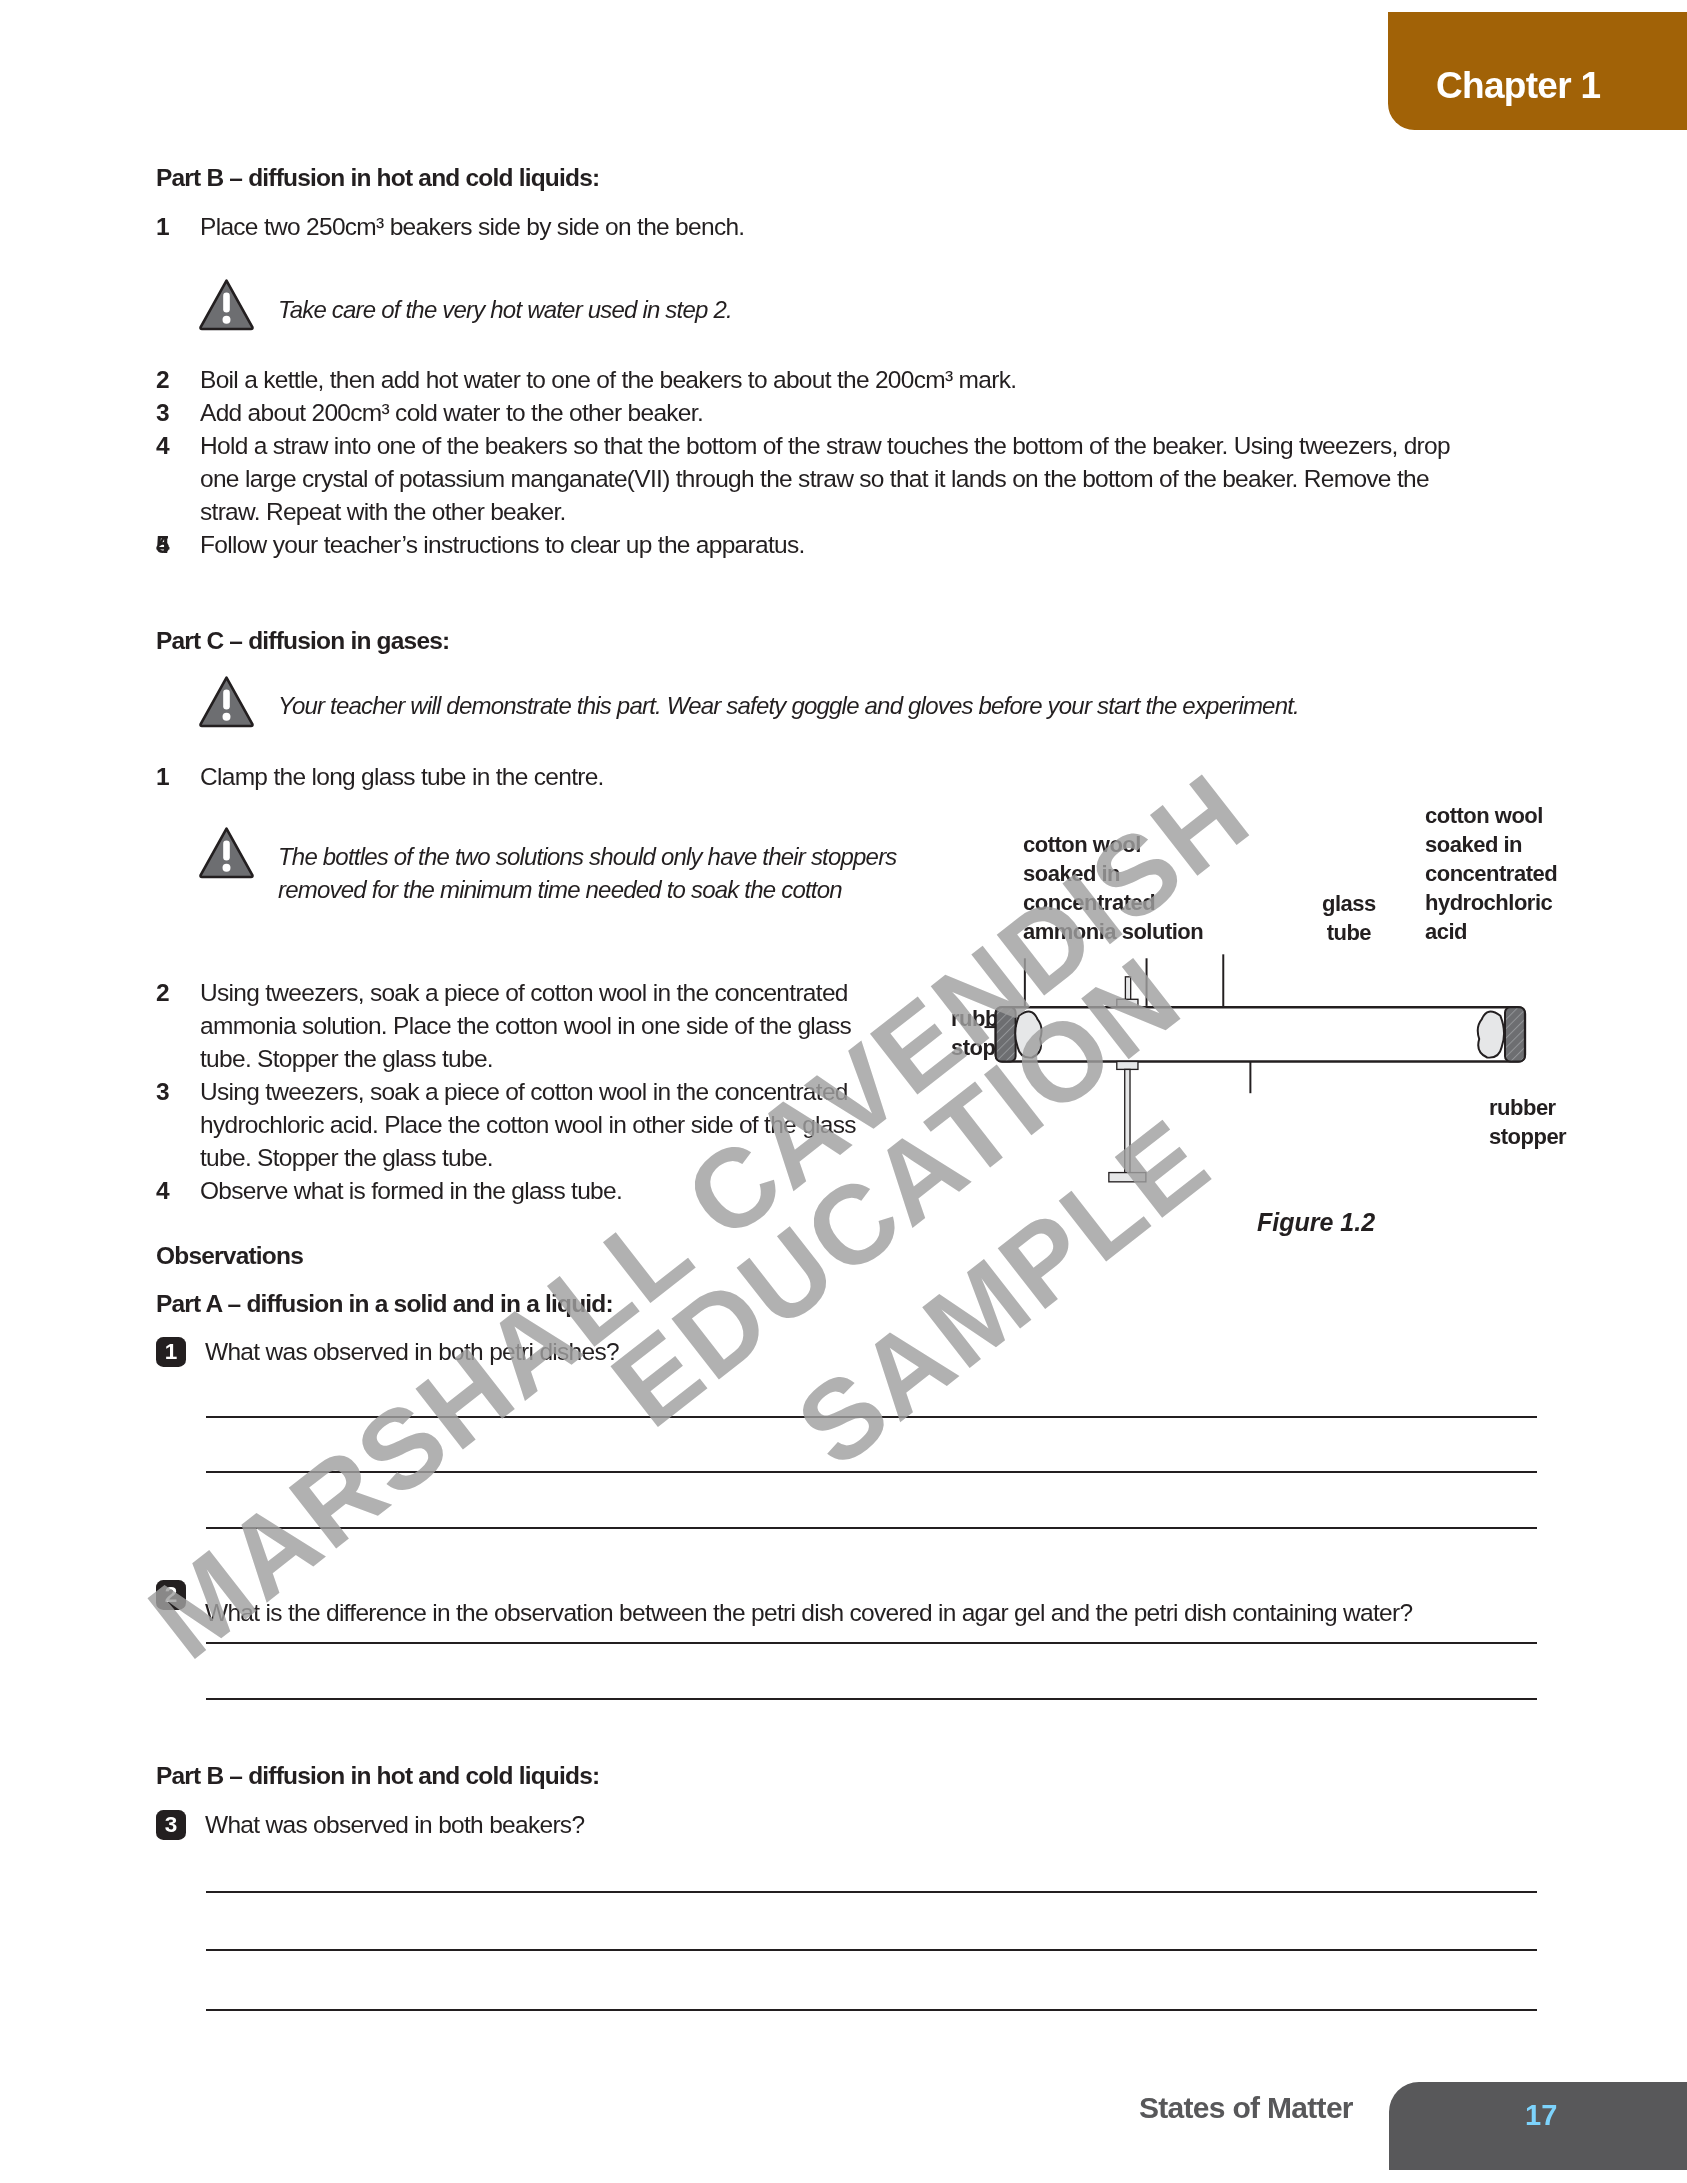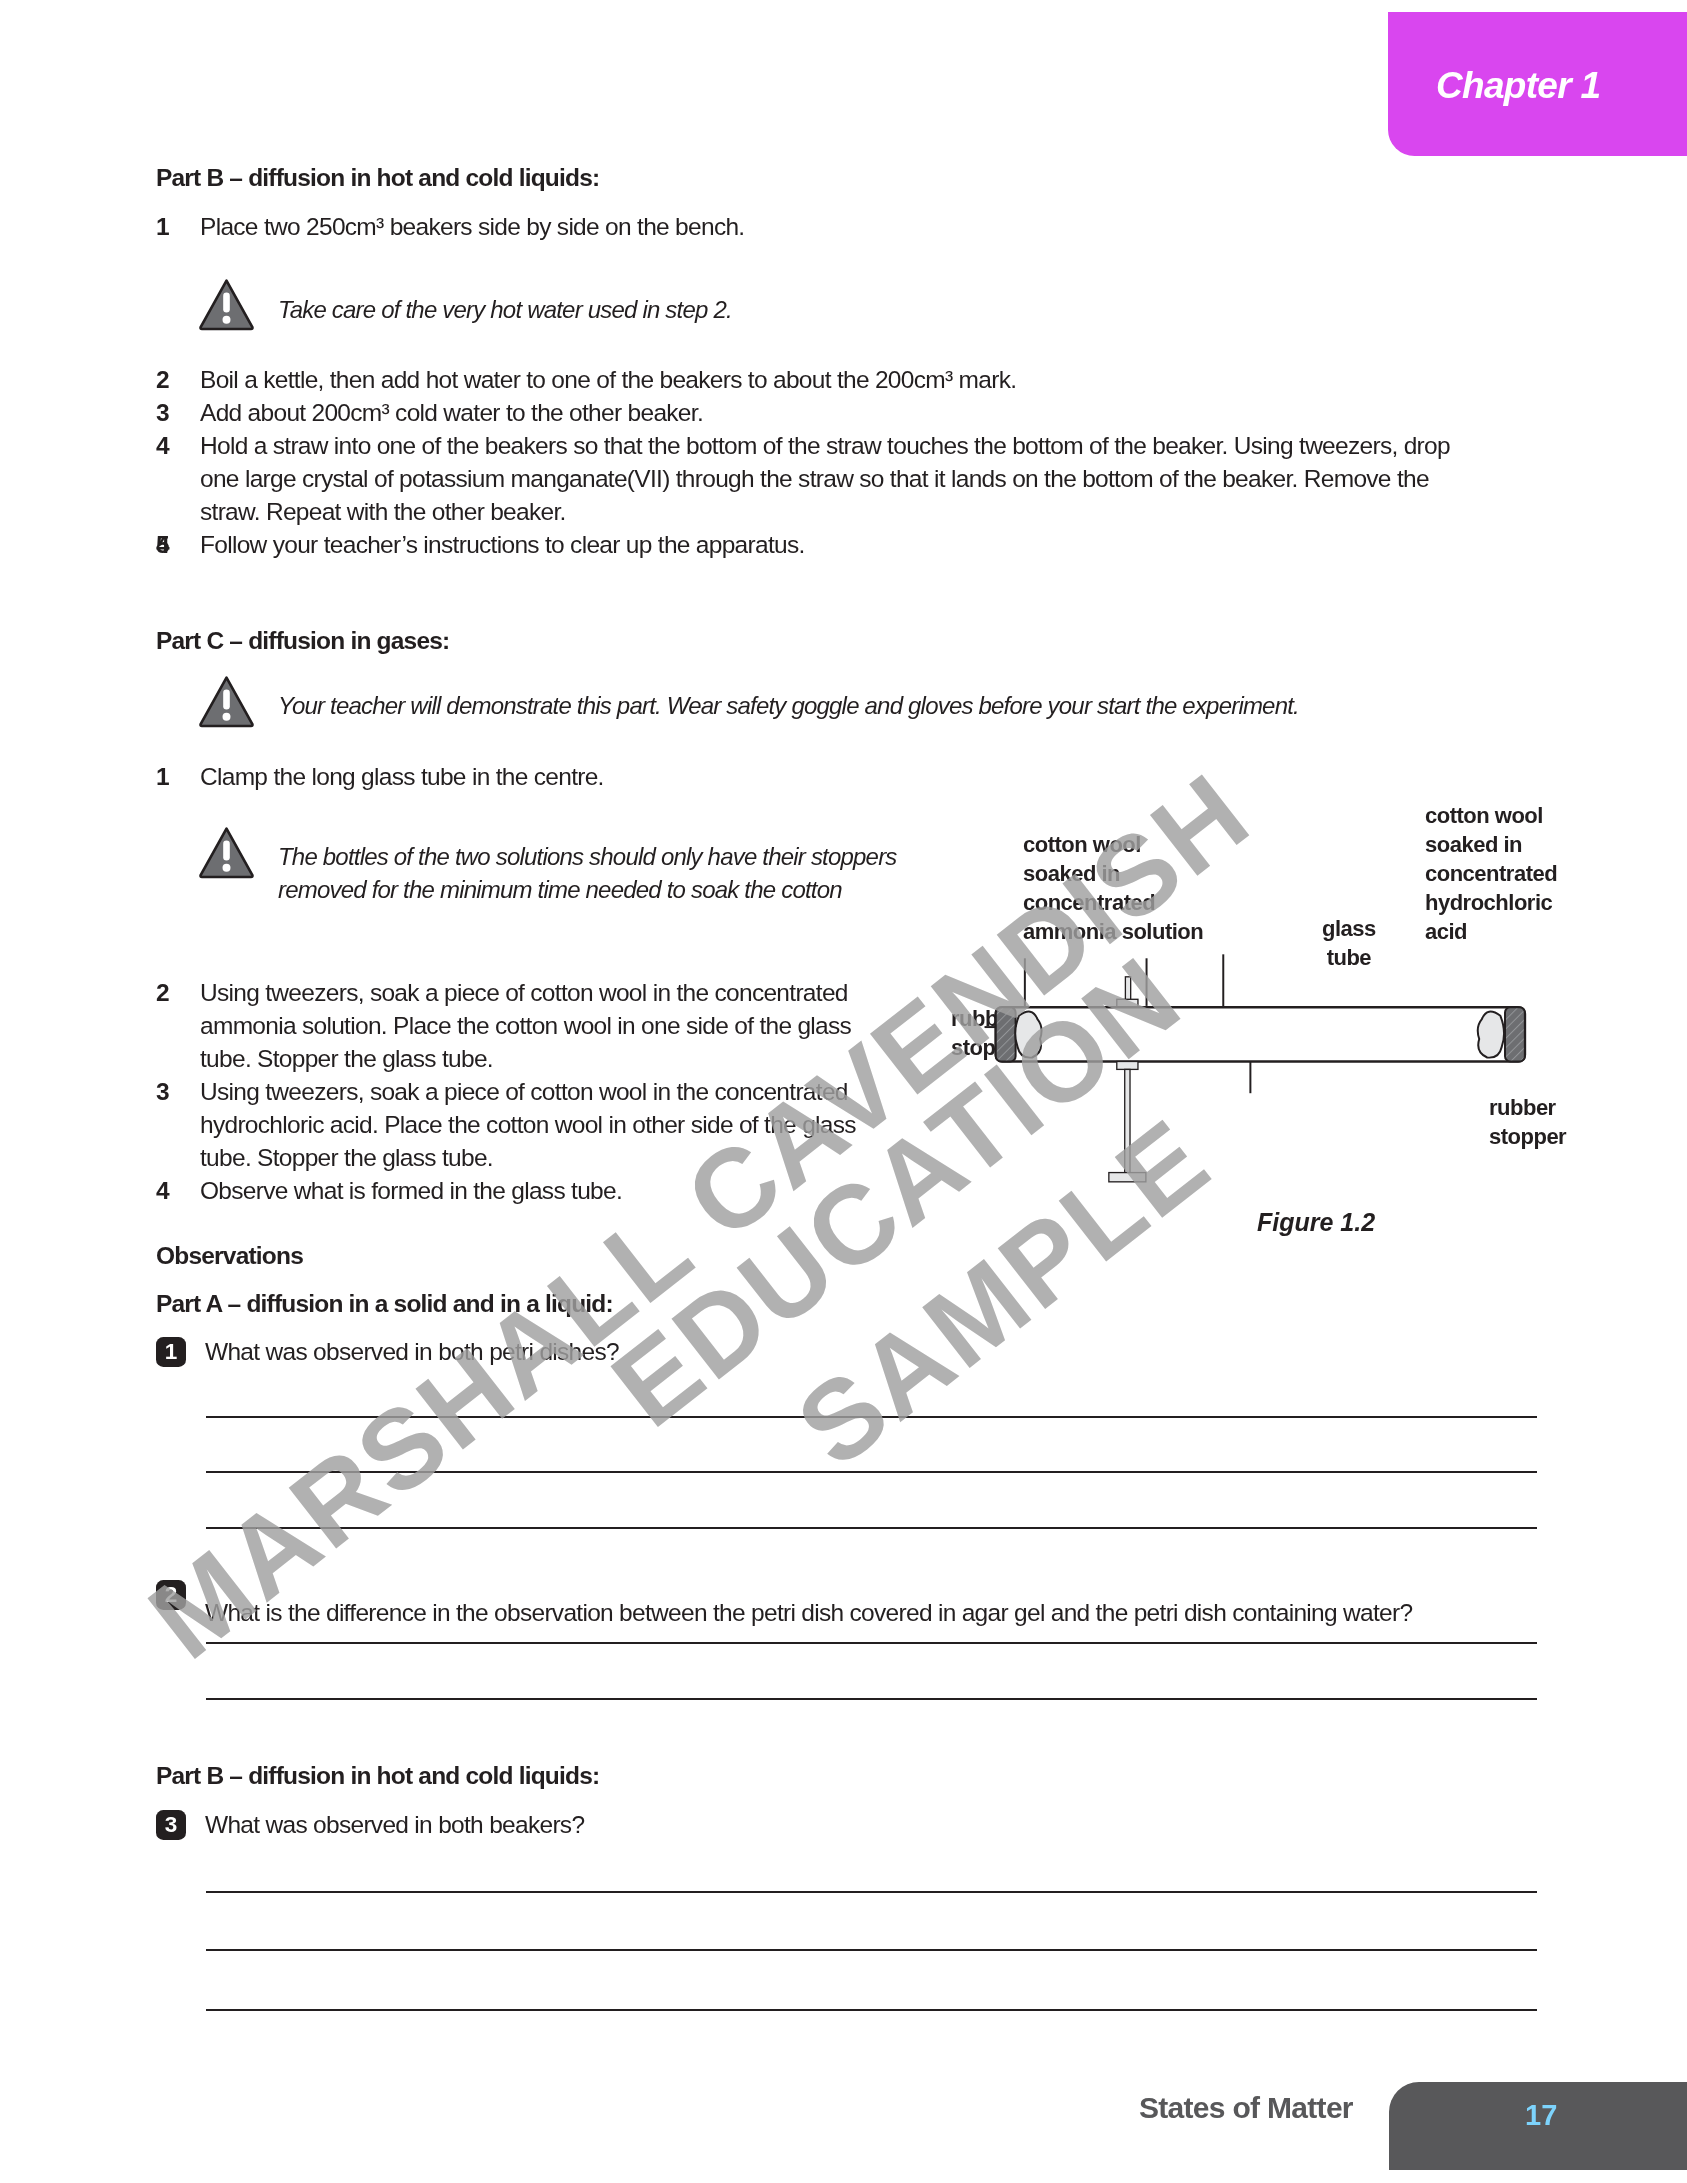--- a/index.html
+++ b/index.html
@@ -1,22 +1,22 @@
 <!DOCTYPE html>
 <html style="font-size:10.6px"><head>
 <meta charset="utf-8">
 <style>
   html, body { margin:0; padding:0; background:#ffffff; }
   body { width:1687px; height:2183px; position:relative; overflow:hidden;
          font-family:"Liberation Sans", "DejaVu Sans", sans-serif; color:#231f20; }
   .abs { position:absolute; }
 
   
-  .chapter-tab { left:1388px; top:12px; width:299px; height:144px; background:#d946ef;
-                 border-bottom-left-radius:26.5px;font-style:italic; }
+  .chapter-tab { left:1388px; top:12px; width:299px; height:118px; background:#a16207;
+                 border-bottom-left-radius:26.5px; }
   .chapter-tab span { position:absolute; left:48px; top:53px; color:#fff; font-weight:bold;
                       font-size:37px; letter-spacing:-0.7px; }
 
   
   .h { font-weight:bold; font-size:24.5px; letter-spacing:-0.8px; color:#231f20; }
   .body { font-size:24.5px; letter-spacing:-0.7px; color:#231f20; line-height:33px; }
   .num { position:absolute; left:0; font-weight:bold; }
   .item { position:absolute; left:156px; padding-left:44px; width:1389px; }
   .item .num { left:0; }
   .warn-text { font-style:italic; font-size:24px; letter-spacing:-0.8px; line-height:33px; }
@@ -132,21 +132,21 @@
     <div>Observe what is formed in the glass tube.</div>
   </div>
 </div>
 
 <div class="dlabel" style="left:1023px; top:830px;">
   <div>cotton wool</div>
   <div>soaked in</div>
   <div>concentrated</div>
   <div>ammonia solution</div>
 </div>
-<div class="dlabel" style="left:1322px; top:889px; text-align:center;margin-top:25px;">
+<div class="dlabel" style="left:1322px; top:889px; text-align:center;">
   <div>glass</div>
   <div>tube</div>
 </div>
 <div class="dlabel" style="left:1425px; top:801px;">
   <div>cotton wool</div>
   <div>soaked in</div>
   <div>concentrated</div>
   <div>hydrochloric</div>
   <div>acid</div>
 </div>

